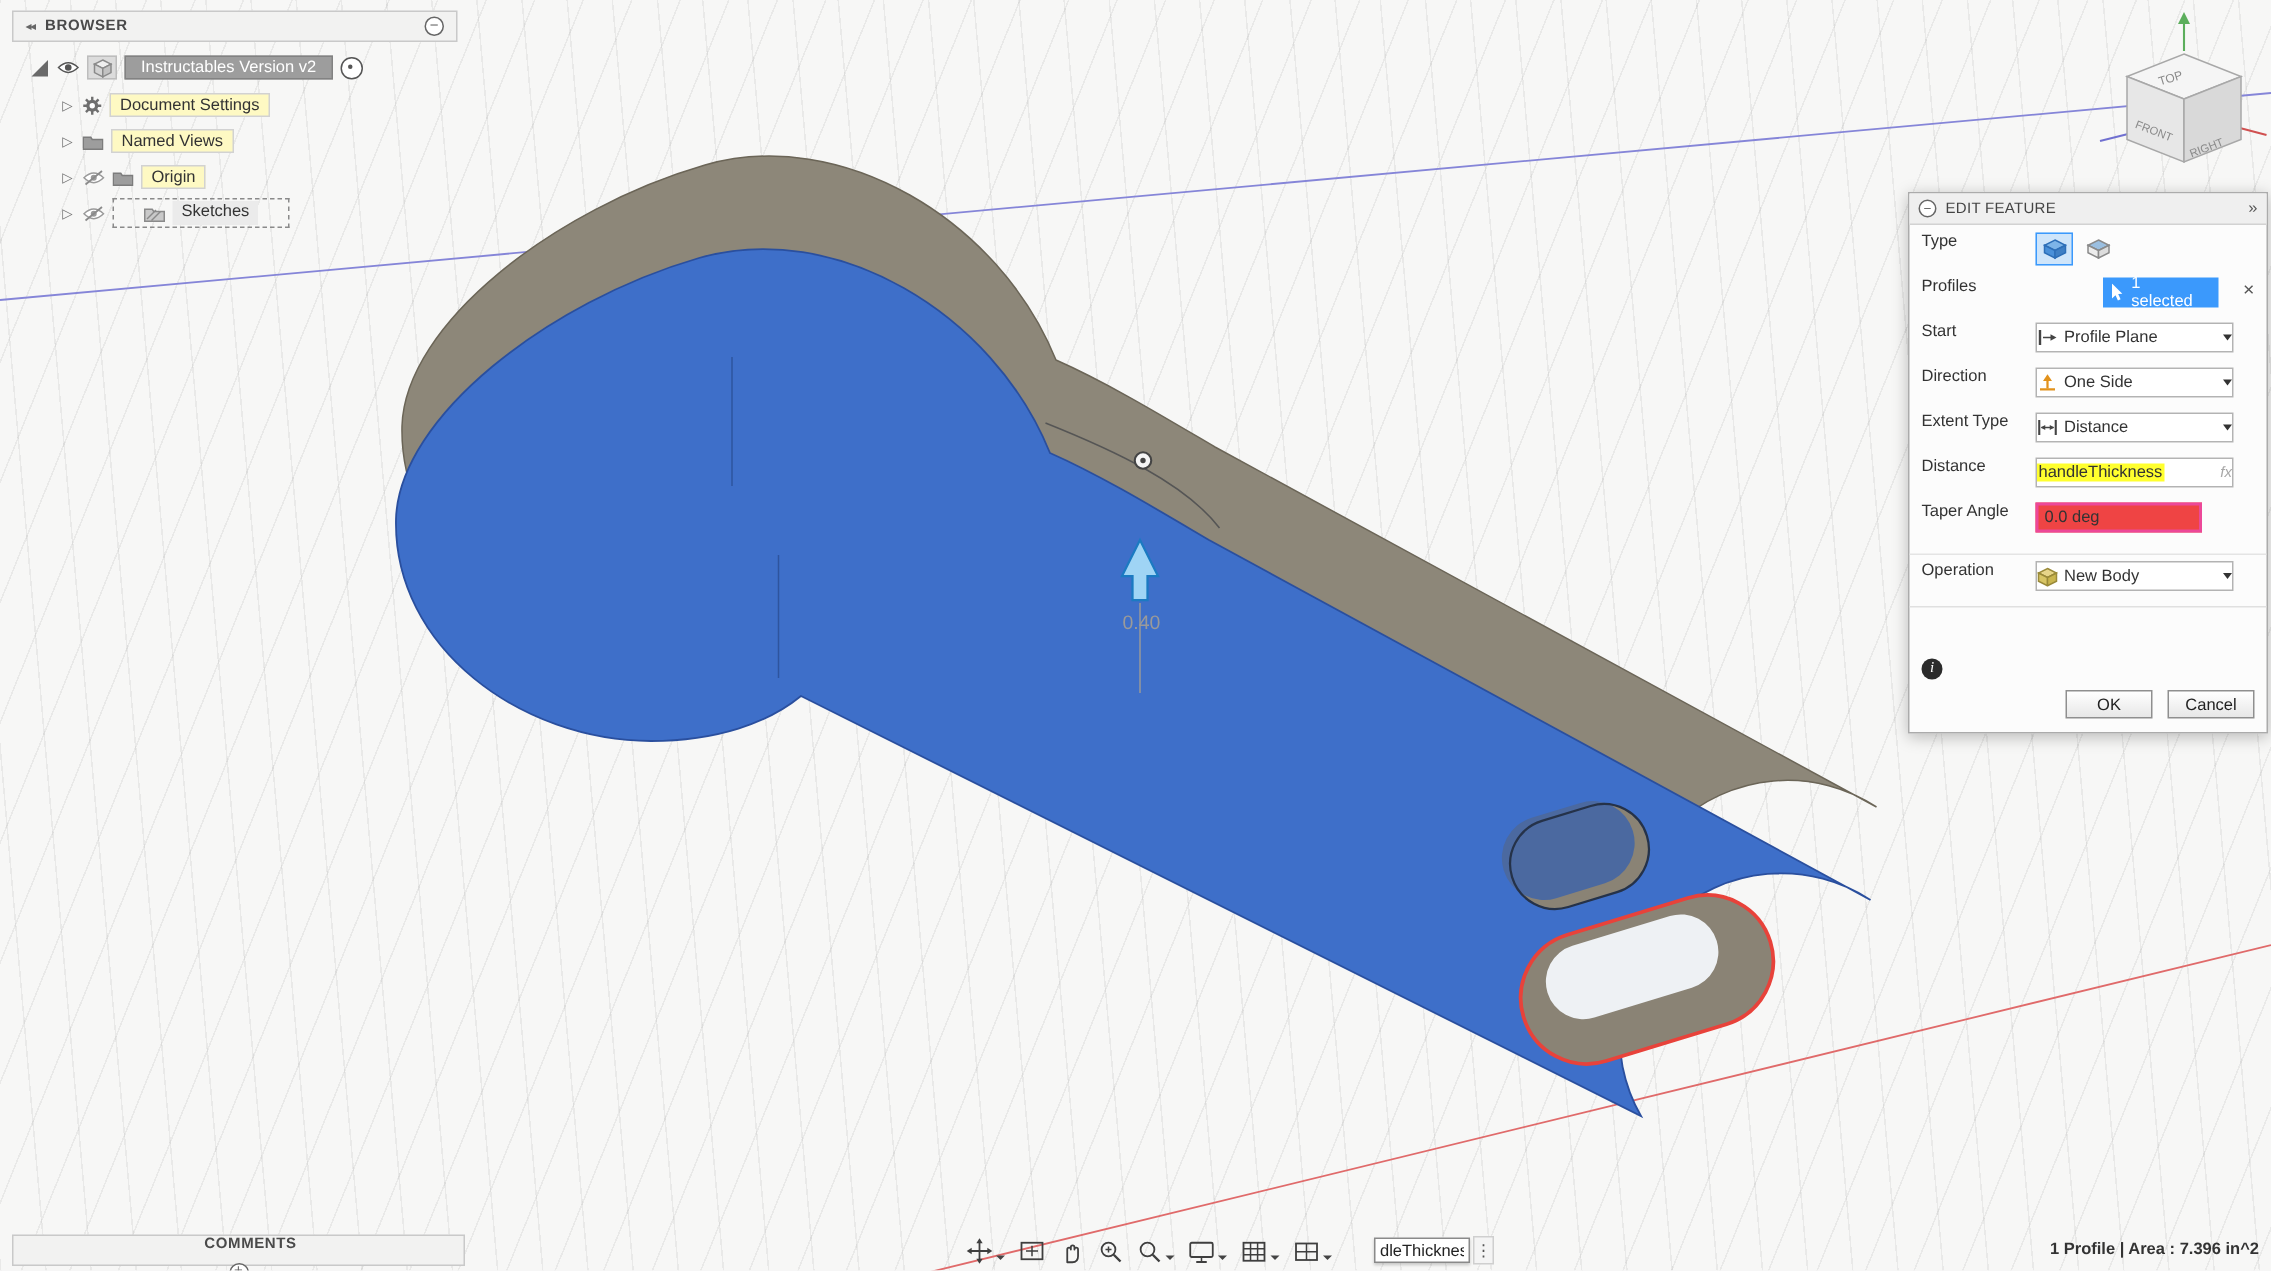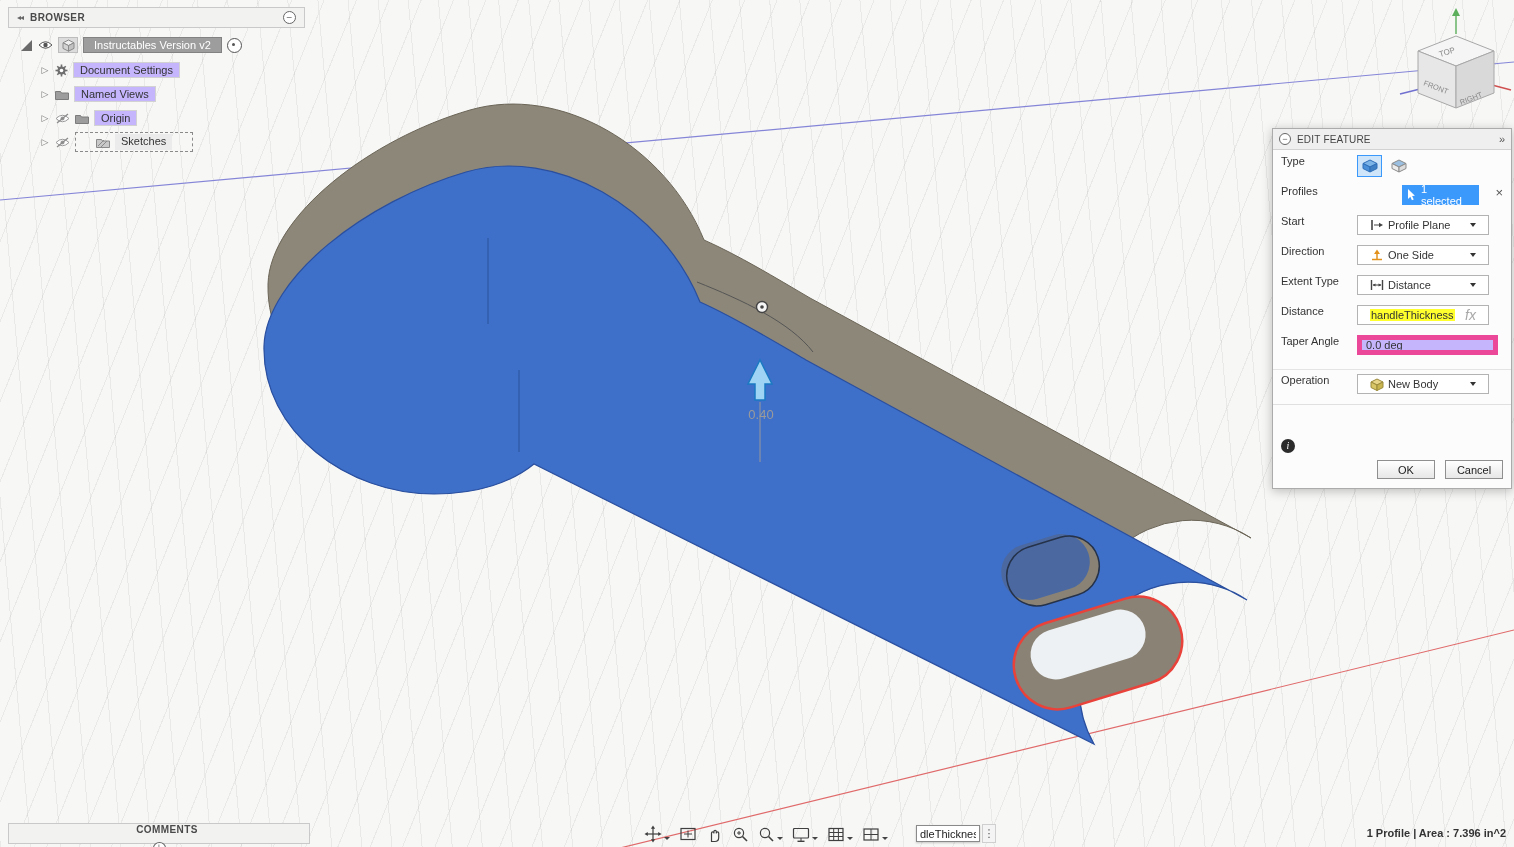--- a/index.html
+++ b/index.html
@@ -27,21 +27,21 @@
     line-height:1;color:#666;box-sizing:border-box;cursor:pointer;background:#fff;}
 
   
   .trow{position:absolute;display:flex;align-items:center;gap:5px;height:18px;}
   #trow1{left:20px;top:36px;}
   #trow2{left:40px;top:61px;}
   #trow3{left:40px;top:85px;}
   #trow4{left:40px;top:109px;}
   #trow5{left:40px;top:133px;}
   .expander{font-size:9px;color:#777;width:10px;text-align:center;cursor:pointer;}
-  .chip{background:#c4b5fd;border:1px solid #d2d2d2;font-size:11px;color:#333;
+  .chip{background:#fef9c3;border:1px solid #d2d2d2;font-size:11px;color:#333;
         padding:0 6px;height:16px;line-height:15px;box-sizing:border-box;white-space:nowrap;}
   .chip-sel{background:#9d9d9d;border-color:#828282;color:#fff;padding:0 10px;text-align:right;}
   .cubechip{width:20px;height:16px;background:#dcdcdc;border:1px solid #bdbdbd;
         display:flex;align-items:center;justify-content:center;box-sizing:border-box;}
   .finddot{width:13px;height:13px;border:1.4px solid #555;border-radius:50%;
         position:relative;background:#fff;cursor:pointer;}
   .finddot::after{content:"";position:absolute;left:4px;top:4px;width:3px;height:3px;
         background:#555;border-radius:50%;}
   .dashed-wrap{display:flex;align-items:center;gap:5px;border:1px dashed #8a8a8a;padding:1px 20px;}
 
@@ -50,28 +50,28 @@
     border:1px solid #ababab;box-shadow:0 2px 10px rgba(0,0,0,.25);
     font-size:11px;color:#333;box-sizing:border-box;}
   .dlg-head{height:20px;background:#efefef;border-bottom:1px solid #d2d2d2;
     display:flex;align-items:center;padding:0 6px;gap:6px;font-size:10px;color:#444;}
   .dlg-head .ttl{flex:1;letter-spacing:.2px;}
   .fwd{color:#555;font-size:11px;cursor:pointer;}
   .rows{padding:5px 0 0;}
   .row{display:flex;align-items:flex-start;height:30px;padding:0 8px;}
   .row .lbl{width:76px;flex:none;}
   .dd,.inputbox{display:flex;align-items:center;width:132px;height:20px;background:#fff;
-    border:1px solid #b3b3b3;box-sizing:border-box;padding:0 12px;gap:4px;cursor:pointer;}
+    border:1px solid #b3b3b3;box-sizing:border-box;padding:0 0;gap:4px;cursor:pointer;}
   .dd .txt{flex:1;white-space:nowrap;overflow:hidden;}
   .caret{width:0;height:0;border-left:3.5px solid transparent;border-right:3.5px solid transparent;
     border-top:4px solid #333;margin-left:auto;flex:none;}
   .inputbox .hl{background:#ffff2e;padding:0 1px;white-space:nowrap;}
-  .fx{margin-left:auto;color:#a8a8a8;font-style:italic;font-size:14px;}
-  .inp{width:141px;height:20px;border:5px solid #ec4899;font-size:11px;font-family:inherit;
-    padding:0 4px;box-sizing:border-box;color:#333;background:#c4b5fd;}
+  .fx{margin-left:auto;color:#a8a8a8;font-style:italic;font-size:10px;}
+  .inp{width:111px;height:20px;border:2px solid #ec4899;font-size:11px;font-family:inherit;
+    padding:0 4px;box-sizing:border-box;color:#333;background:#ef4444;}
   .typebtn{width:25px;height:22px;display:flex;align-items:center;justify-content:center;
     border:1px solid transparent;margin-right:4px;cursor:pointer;box-sizing:border-box;}
   .typebtn.sel{background:#cfe5fa;border-color:#3b99fc;}
   .selbtn{display:flex;align-items:center;gap:5px;height:20px;padding:0 9px 0 5px;
     background:#3b99fc;color:#fff;cursor:pointer;margin-left:45px;}
   .xclose{margin-left:16px;color:#555;font-size:13px;cursor:pointer;}
   .sep{height:1px;background:#e4e4e4;margin:4px 0;}
   .dlg-foot{display:flex;align-items:center;padding:7px 8px 9px;border-top:1px solid #e0e0e0;gap:10px;}
   .info{width:14px;height:14px;border-radius:50%;background:#2b2b2b;color:#fff;font-size:10px;
     font-style:italic;font-family:"Liberation Serif",serif;display:flex;align-items:center;

